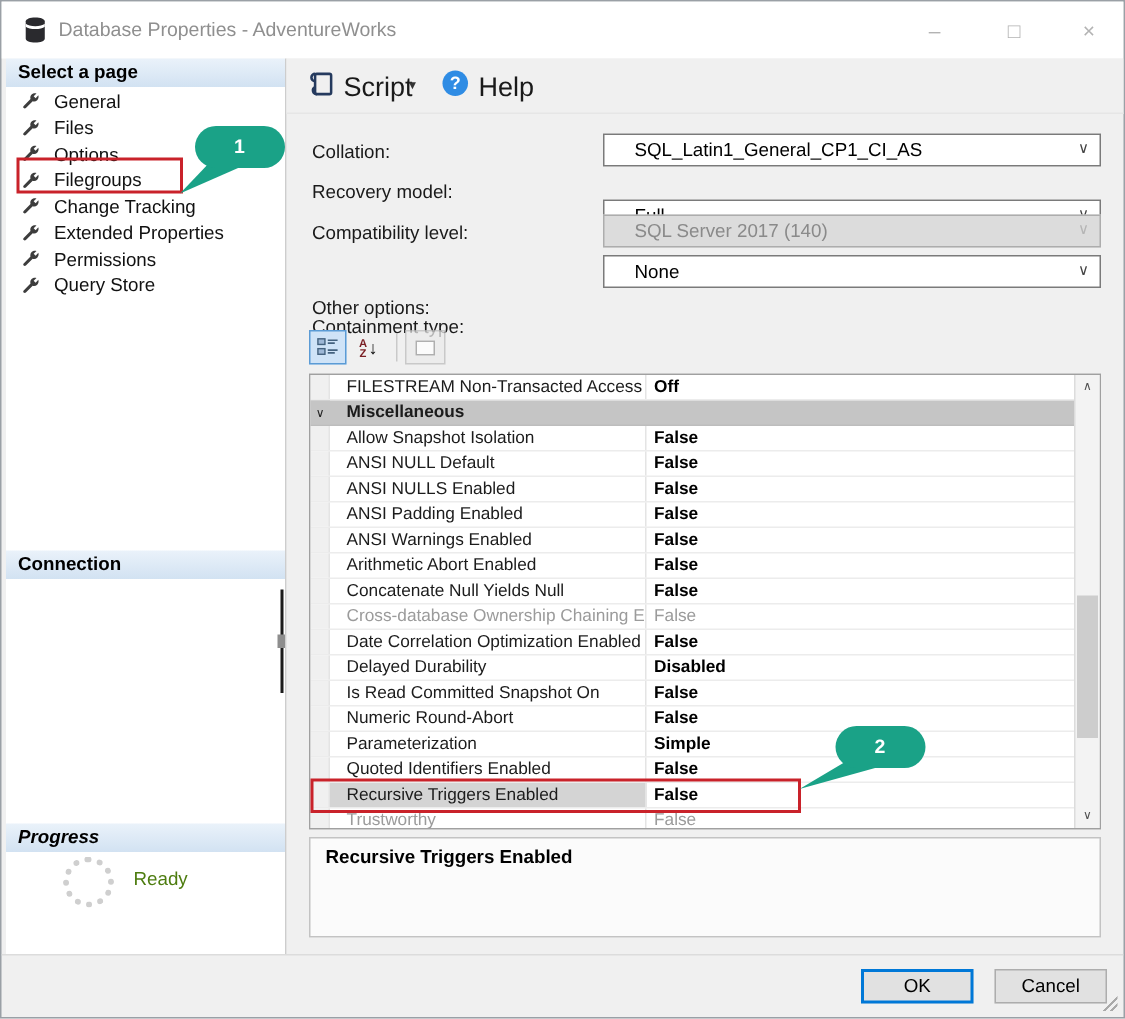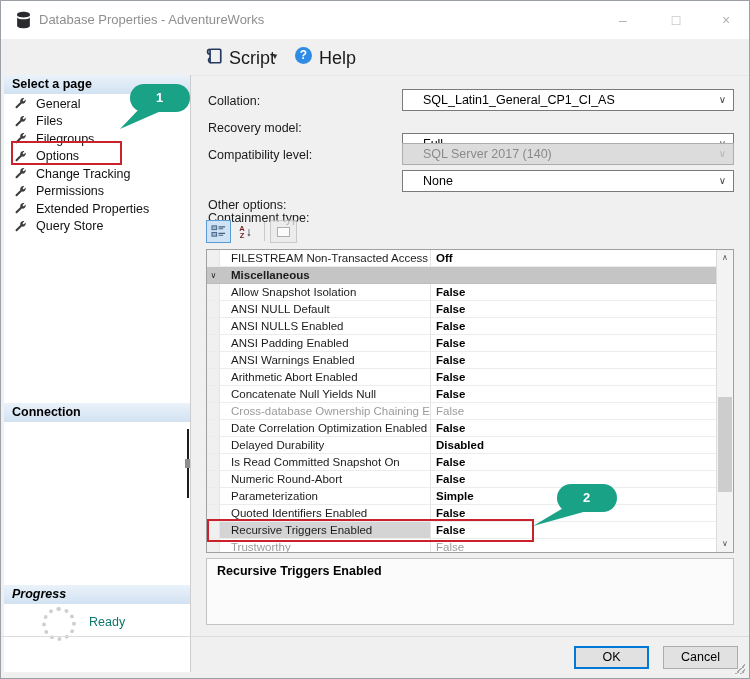--- a/index.html
+++ b/index.html
@@ -8,30 +8,30 @@
     position:relative; width:750px; height:679px;
     background:#f0f0f0; border:1px solid #9aa0a6; overflow:hidden;
   }
   
   .titlebar { position:absolute; left:0; top:0; width:100%; height:38px; background:#fff; }
   .titlebar .app-icon { position:absolute; left:14px; top:10px; width:17px; height:18px; }
   .titlebar .title { position:absolute; left:38px; top:11px; font-size:13px; color:#8f8f8f; }
   .win-btn { position:absolute; top:6px; width:34px; height:26px; text-align:center; line-height:26px; font-size:14px; color:#b3b3b3; cursor:default; }
   .win-min { left:605px; } .win-max { left:658px; } .win-close { left:708px; }
   
-  .left-panel { position:absolute; left:3px; top:38px; width:187px; height:597px; background:#fff; border-right:1px solid #cdcdcd;margin-top:36px; }
+  .left-panel { position:absolute; left:3px; top:38px; width:187px; height:597px; background:#fff; border-right:1px solid #cdcdcd; }
   .panel-header { position:absolute; left:0; width:100%; height:19px; padding-left:8px;
     background:linear-gradient(#eaf2fa,#d2e2f2); font-size:12.5px; font-weight:bold; color:#000; line-height:19px; }
   .hdr-select { top:0; } .hdr-connection { top:328px; } .hdr-progress { top:510px;font-style:italic; }
   .page-list { position:absolute; left:0; top:20px; width:100%; }
   .page-item { display:flex; align-items:center; height:17.5px; padding-left:10px; font-size:12.5px; color:#111; cursor:default; }
   .page-item .wrench { width:13px; height:13px; margin-right:9px; flex:none; }
   .red-box-sidebar { position:absolute; left:7px; top:66px; width:111px; height:24px; border:2px solid #c9222a; z-index:6; }
   .spinner { position:absolute; left:38px; top:532px; width:34px; height:34px; border:4.5px dotted #cfcfcf; border-radius:50%; }
-  .ready-label { position:absolute; left:85px; top:540px; font-size:12.5px; color:#0f766e; }
+  .ready-label { position:absolute; left:85px; top:540px; font-size:12.5px; color:#4d7c0f; }
   .artifact-line { position:absolute; left:183px; top:354px; width:2px; height:69px; background:#1c1c1c; }
   .artifact-nub { position:absolute; left:181px; top:384px; width:5px; height:9px; background:#8d8d8d; }
   
   .toolbar { position:absolute; left:190px; top:38px; width:560px; height:37px; background:#f0f0f0; border-bottom:1px solid #e6e6e6; }
   .tb-item { position:absolute; top:9px; font-size:18px; color:#1a1a1a; }
   .script-icon { position:absolute; left:14px; top:8px; width:18px; height:18px; }
   .script-label { left:38px; }
   .script-arrow { position:absolute; left:80px; top:13px; font-size:8px; color:#333; }
   .help-icon { position:absolute; left:104px; top:8px; width:17px; height:17px; border-radius:50%; background:#2f8ce4; color:#fff; font-size:12px; font-weight:bold; text-align:center; line-height:17px; }
   .help-label { left:128px; }
@@ -114,45 +114,45 @@
       <div class="page-item">
         <svg class="wrench" viewBox="0 0 16 16">
             <path fill="#3d3d3d" d="M14.2 3.1c.5 1.3.2 2.9-.9 4-1 1-2.4 1.3-3.7.9L4 13.6c-.5.5-1.3.5-1.8 0s-.5-1.3 0-1.8L7.8 6.2c-.4-1.3-.1-2.7.9-3.7 1.1-1.1 2.7-1.4 4-.9L10.4 3.9l1.6 1.6 2.2-2.4z"></path>
           </svg>
         <span>Files</span>
       </div>
       <div class="page-item">
         <svg class="wrench" viewBox="0 0 16 16">
             <path fill="#3d3d3d" d="M14.2 3.1c.5 1.3.2 2.9-.9 4-1 1-2.4 1.3-3.7.9L4 13.6c-.5.5-1.3.5-1.8 0s-.5-1.3 0-1.8L7.8 6.2c-.4-1.3-.1-2.7.9-3.7 1.1-1.1 2.7-1.4 4-.9L10.4 3.9l1.6 1.6 2.2-2.4z"></path>
           </svg>
+        <span>Options</span>
+      </div>
+      <div class="page-item">
+        <svg class="wrench" viewBox="0 0 16 16">
+            <path fill="#3d3d3d" d="M14.2 3.1c.5 1.3.2 2.9-.9 4-1 1-2.4 1.3-3.7.9L4 13.6c-.5.5-1.3.5-1.8 0s-.5-1.3 0-1.8L7.8 6.2c-.4-1.3-.1-2.7.9-3.7 1.1-1.1 2.7-1.4 4-.9L10.4 3.9l1.6 1.6 2.2-2.4z"></path>
+          </svg>
         <span>Filegroups</span>
       </div>
       <div class="page-item">
         <svg class="wrench" viewBox="0 0 16 16">
             <path fill="#3d3d3d" d="M14.2 3.1c.5 1.3.2 2.9-.9 4-1 1-2.4 1.3-3.7.9L4 13.6c-.5.5-1.3.5-1.8 0s-.5-1.3 0-1.8L7.8 6.2c-.4-1.3-.1-2.7.9-3.7 1.1-1.1 2.7-1.4 4-.9L10.4 3.9l1.6 1.6 2.2-2.4z"></path>
           </svg>
-        <span>Options</span>
-      </div>
-      <div class="page-item">
-        <svg class="wrench" viewBox="0 0 16 16">
-            <path fill="#3d3d3d" d="M14.2 3.1c.5 1.3.2 2.9-.9 4-1 1-2.4 1.3-3.7.9L4 13.6c-.5.5-1.3.5-1.8 0s-.5-1.3 0-1.8L7.8 6.2c-.4-1.3-.1-2.7.9-3.7 1.1-1.1 2.7-1.4 4-.9L10.4 3.9l1.6 1.6 2.2-2.4z"></path>
-          </svg>
         <span>Change Tracking</span>
       </div>
       <div class="page-item">
         <svg class="wrench" viewBox="0 0 16 16">
             <path fill="#3d3d3d" d="M14.2 3.1c.5 1.3.2 2.9-.9 4-1 1-2.4 1.3-3.7.9L4 13.6c-.5.5-1.3.5-1.8 0s-.5-1.3 0-1.8L7.8 6.2c-.4-1.3-.1-2.7.9-3.7 1.1-1.1 2.7-1.4 4-.9L10.4 3.9l1.6 1.6 2.2-2.4z"></path>
           </svg>
+        <span>Extended Properties</span>
+      </div>
+      <div class="page-item">
+        <svg class="wrench" viewBox="0 0 16 16">
+            <path fill="#3d3d3d" d="M14.2 3.1c.5 1.3.2 2.9-.9 4-1 1-2.4 1.3-3.7.9L4 13.6c-.5.5-1.3.5-1.8 0s-.5-1.3 0-1.8L7.8 6.2c-.4-1.3-.1-2.7.9-3.7 1.1-1.1 2.7-1.4 4-.9L10.4 3.9l1.6 1.6 2.2-2.4z"></path>
+          </svg>
         <span>Permissions</span>
-      </div>
-      <div class="page-item">
-        <svg class="wrench" viewBox="0 0 16 16">
-            <path fill="#3d3d3d" d="M14.2 3.1c.5 1.3.2 2.9-.9 4-1 1-2.4 1.3-3.7.9L4 13.6c-.5.5-1.3.5-1.8 0s-.5-1.3 0-1.8L7.8 6.2c-.4-1.3-.1-2.7.9-3.7 1.1-1.1 2.7-1.4 4-.9L10.4 3.9l1.6 1.6 2.2-2.4z"></path>
-          </svg>
-        <span>Extended Properties</span>
       </div>
       <div class="page-item">
         <svg class="wrench" viewBox="0 0 16 16">
             <path fill="#3d3d3d" d="M14.2 3.1c.5 1.3.2 2.9-.9 4-1 1-2.4 1.3-3.7.9L4 13.6c-.5.5-1.3.5-1.8 0s-.5-1.3 0-1.8L7.8 6.2c-.4-1.3-.1-2.7.9-3.7 1.1-1.1 2.7-1.4 4-.9L10.4 3.9l1.6 1.6 2.2-2.4z"></path>
           </svg>
         <span>Query Store</span>
       </div>
     </div>
 
     <div class="red-box-sidebar"></div>

